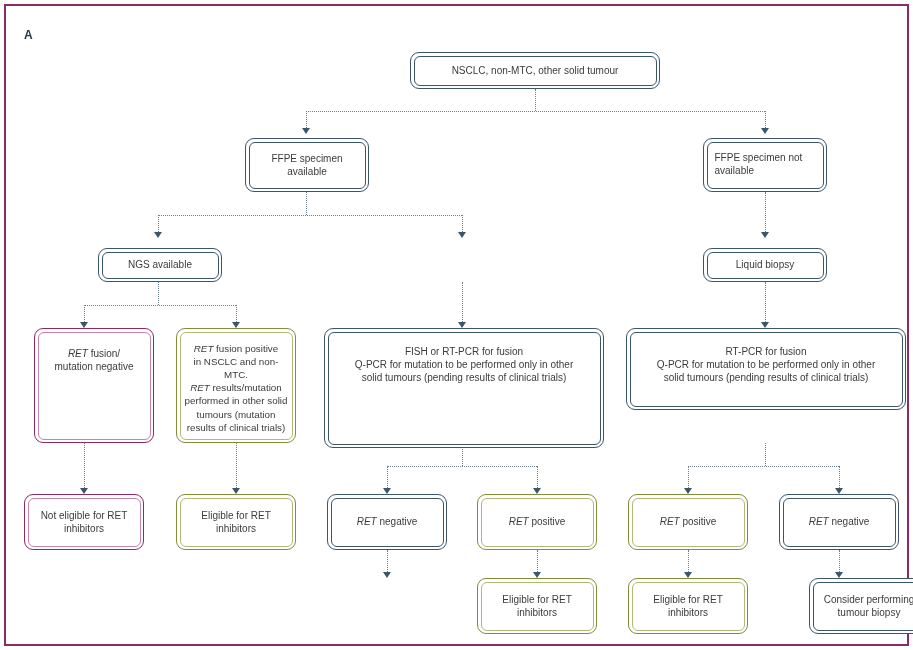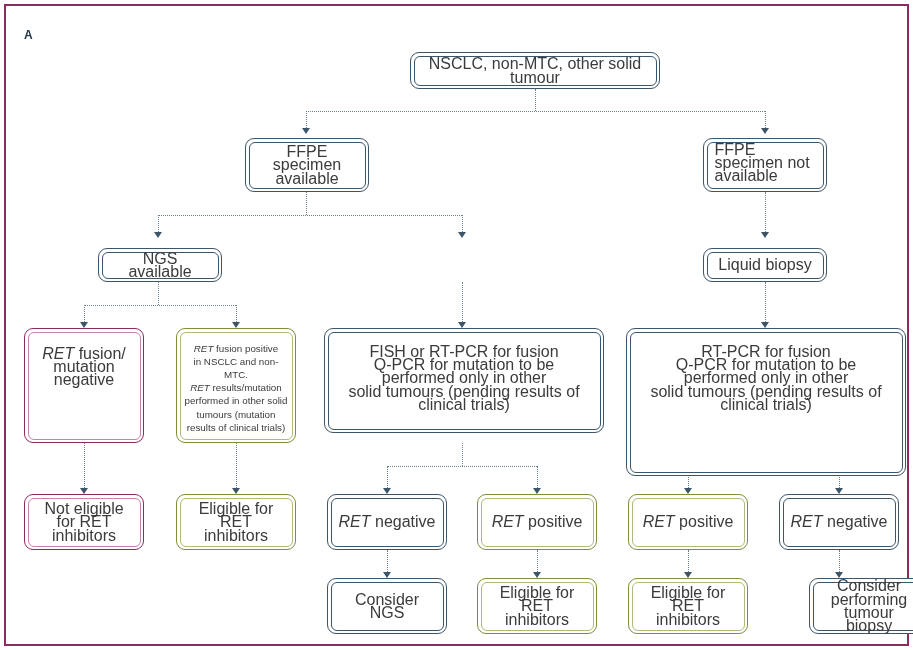--- a/index.html
+++ b/index.html
@@ -47,21 +47,21 @@
     height: 100%;
     border: 1.1px solid #3c5569;
     border-radius: 6px;
     background: #ffffff;
     display: flex;
     align-items: center;
     justify-content: center;
     padding: 5px 7px;
   }
   .node .txt {
-    font-size: 16px;
+    font-size: 10px;
     line-height: 13.4px;
     color: #3b3b3b;
     text-align: center;
     width: 100%;
   }
   .node.align-top > .inner { align-items: flex-start; }
   .node.align-left .txt { text-align: left; }
 
   
   .node.magenta { border-color: #8e2a62; }
@@ -166,40 +166,40 @@
     <div class="node" style="left:239px; top:132px; width:124px; height:54px;">
       <div class="inner">
         <div class="txt">
           <span style="white-space:pre-line;">FFPE specimen
 available</span>
         </div>
       </div>
     </div>
 
     <div class="node align-top align-left" style="left:697px; top:132px; width:124px; height:54px;">
-      <div class="inner" style="padding-top:0;">
+      <div class="inner" style="padding-top:8px;">
         <div class="txt" style="white-space:pre-line; text-align:left;">FFPE specimen not
 available</div>
       </div>
     </div>
 
     <div class="node" style="left:92px; top:242px; width:124px; height:34px;">
       <div class="inner">
         <div class="txt">NGS available</div>
       </div>
     </div>
 
 
     <div class="node" style="left:697px; top:242px; width:124px; height:34px;">
       <div class="inner">
         <div class="txt">Liquid biopsy</div>
       </div>
     </div>
 
-    <div class="node magenta" style="left:18px; top:322px; width:120px; height:115px;">
+    <div class="node magenta" style="left:28px; top:322px; width:120px; height:115px;">
       <div class="inner" style="align-items:flex-start; padding-top:14px;">
         <div class="txt">
           <em>RET</em><span> fusion/</span><br>
           <span>mutation negative</span>
         </div>
       </div>
     </div>
 
     <div class="node olive" style="left:170px; top:322px; width:120px; height:115px;">
       <div class="inner" style="align-items:flex-start; padding-top:9px; padding-left:4px; padding-right:4px;">
@@ -207,31 +207,31 @@
           <em>RET</em><span> fusion positive</span><br>
           <span>in NSCLC and non-MTC.</span><br>
           <em>RET</em><span> results/mutation</span><br>
           <span>performed in other solid</span><br>
           <span>tumours (mutation</span><br>
           <span>results of clinical trials)</span>
         </div>
       </div>
     </div>
 
-    <div class="node" style="left:318px; top:322px; width:280px; height:105px;">
+    <div class="node" style="left:318px; top:322px; width:280px; height:120px;">
       <div class="inner" style="align-items:flex-start; padding-top:12px;">
         <div class="txt">
           <span>FISH or RT-PCR for fusion</span><br>
           <span>Q-PCR for mutation to be performed only in other</span><br>
           <span>solid tumours (pending results of clinical trials)</span>
         </div>
       </div>
     </div>
 
-    <div class="node" style="left:620px; top:322px; width:280px; height:148px;">
+    <div class="node" style="left:620px; top:322px; width:280px; height:82px;">
       <div class="inner" style="align-items:flex-start; padding-top:12px;">
         <div class="txt">
           <span>RT-PCR for fusion</span><br>
           <span>Q-PCR for mutation to be performed only in other</span><br>
           <span>solid tumours (pending results of clinical trials)</span>
         </div>
       </div>
     </div>
 
     <div class="node magenta" style="left:18px; top:488px; width:120px; height:56px;">
@@ -273,25 +273,20 @@
     </div>
 
     <div class="node" style="left:773px; top:488px; width:120px; height:56px;">
       <div class="inner">
         <div class="txt">
           <em>RET</em><span> negative</span>
         </div>
       </div>
     </div>
 
-    <div class="node" style="left:321px; top:572px; width:120px; height:56px;">
-      <div class="inner">
-        <div class="txt">Consider NGS</div>
-      </div>
-    </div>
 
     <div class="node olive" style="left:471px; top:572px; width:120px; height:56px;">
       <div class="inner">
         <div class="txt" style="white-space:pre-line;">Eligible for RET
 inhibitors</div>
       </div>
     </div>
 
     <div class="node olive" style="left:622px; top:572px; width:120px; height:56px;">
       <div class="inner">

